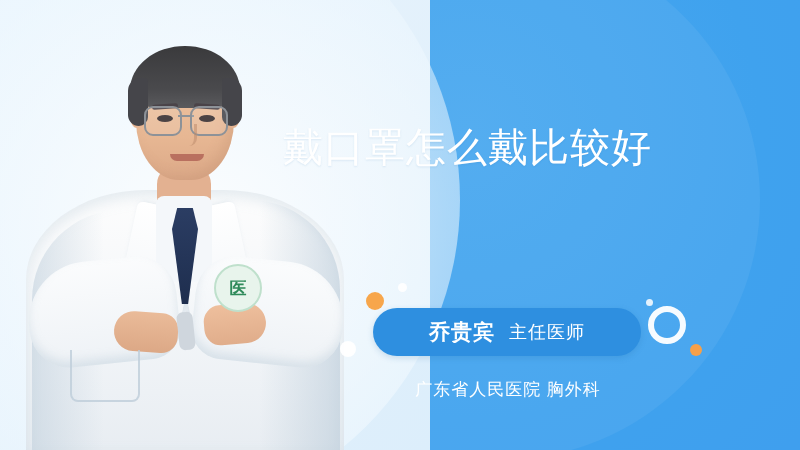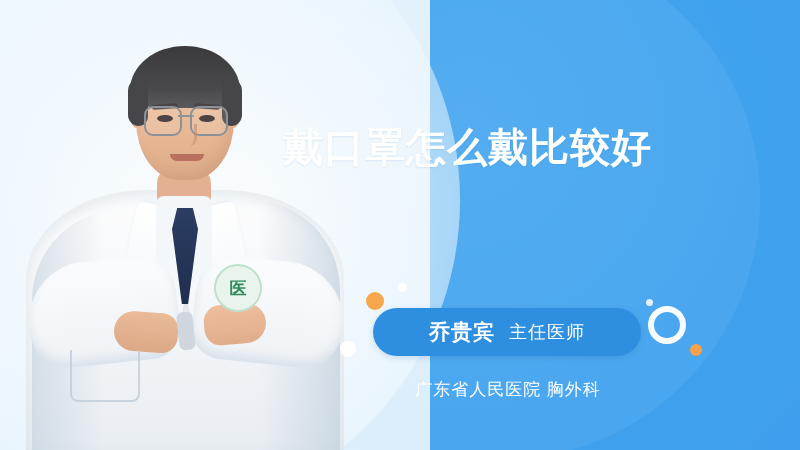--- a/index.html
+++ b/index.html
@@ -86,21 +86,21 @@
 
   
   .title {
     position: absolute;
     left: 283px;
     top: 118px;
     width: 460px;
     color: #ffffff;
     font-size: 40px;
     line-height: 1.45;
-    font-weight: 700;
+    font-weight: 400;
     letter-spacing: 1px;
     text-shadow: 0 1px 2px rgba(30,110,170,0.12);
   }
 
   
   .name-pill {
     position: absolute;
     left: 373px;
     top: 308px;
     height: 48px;

